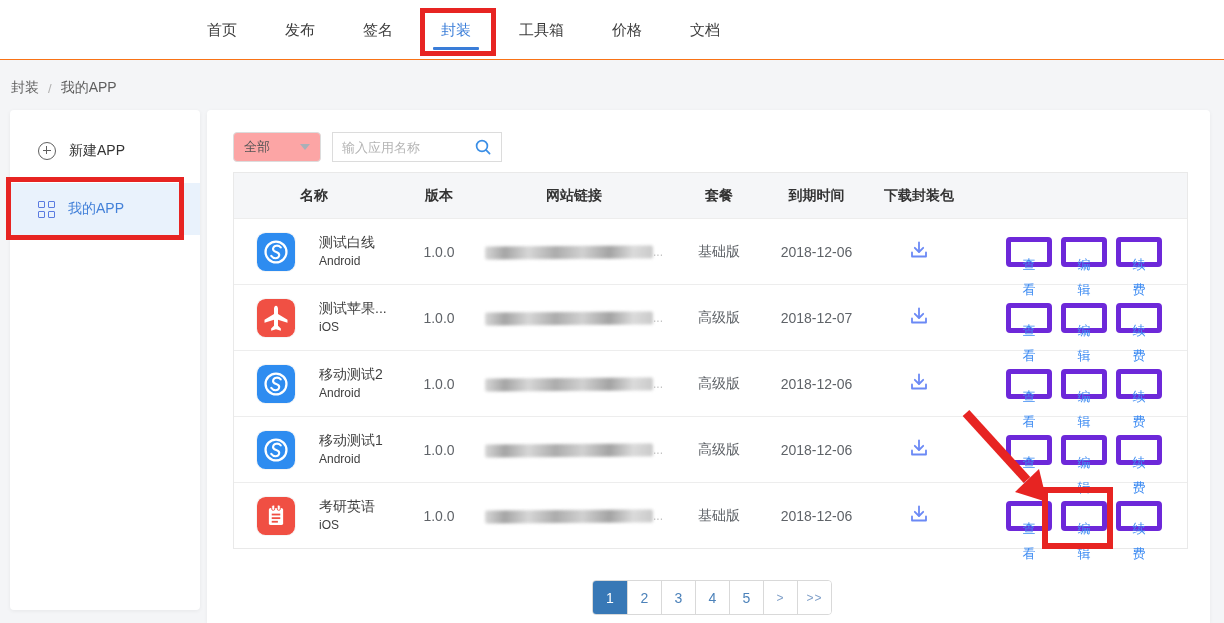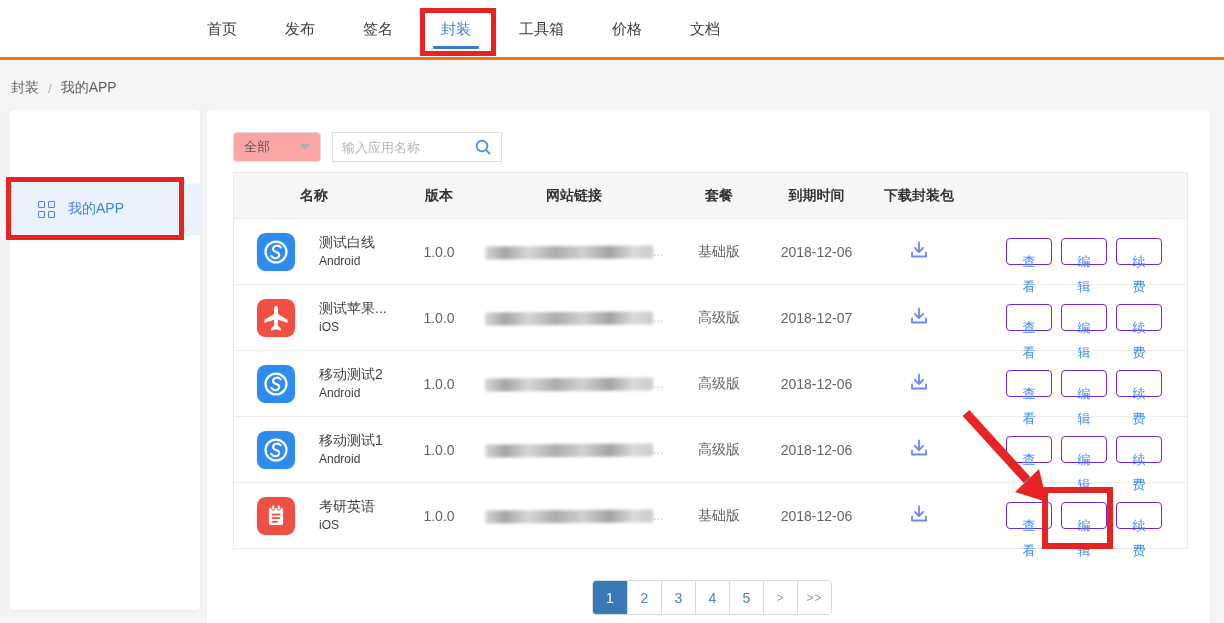--- a/index.html
+++ b/index.html
@@ -5,21 +5,21 @@
   * { margin:0; padding:0; box-sizing:border-box; }
   html,body { width:1224px; height:623px; }
   body {
     font-family:"Liberation Sans","DejaVu Sans",sans-serif;
     background:#f4f5f7; position:relative; overflow:hidden;
     color:#333;
   }
   
   .header {
     position:absolute; left:0; top:0; width:1224px; height:60px;
-    background:#fff; border-bottom:3px solid #f97316;
+    background:#fff; border-bottom:1px solid #f97316;
     display:flex; align-items:center; padding-left:207px; z-index:2;
   }
   .nav { display:flex; gap:48px; }
   .nav-item {
     position:relative; font-size:15px; color:#3c3c3c; cursor:pointer;
     line-height:59px; white-space:nowrap;
   }
   .nav-item.active { color:#3a7dd8; }
   .nav-item.active::after {
     content:""; position:absolute; left:-8px; right:-8px; bottom:9px;
@@ -107,21 +107,21 @@
     height:13px; width:168px; margin:0 auto; border-radius:2px;
     background:linear-gradient(93deg,#cfcfcf 0%,#8f8f8f 12%,#cdcdcd 26%,
       #989898 42%,#c6c6c6 58%,#8d8d8d 74%,#d2d2d2 88%,#bdbdbd 100%);
     filter:blur(1.6px); opacity:.8; transform:rotate(-.4deg);
     display:inline-block; vertical-align:middle;
   }
   .link-suffix { color:#c3c3c3; font-size:12px; vertical-align:middle; }
   .dl-btn { display:inline-flex; cursor:pointer; }
   .actions { display:flex; gap:9px; justify-content:center; }
   .btn {
-    width:46px; height:27px; border:1px solid #6d28d9; border-radius:4px;
+    width:46px; height:27px; border:5px solid #6d28d9; border-radius:4px;
     background:#fff; color:#3d8bf2; font-size:13px; cursor:pointer;
     font-family:inherit; line-height:25px; padding:10px;
   }
   
   .pagination {
     position:absolute; left:385px; top:470px; display:flex;
     border:1px solid #d9d9d9; border-radius:4px; overflow:hidden;
     background:#fff;
   }
   .page-cell {
@@ -158,20 +158,24 @@
 </div>
 <div class="red-box tab-box"></div>
 
 <div class="breadcrumb">
   <span>封装</span>
   <span class="sep">/</span>
   <span>我的APP</span>
 </div>
 
 <div class="sidebar">
+  <div class="side-item new">
+    <span class="plus-circle"></span>
+    <span>新建APP</span>
+  </div>
   <div class="side-item mine">
     <span class="grid-ic">
         <span></span>
         <span></span>
         <span></span>
         <span></span>
       </span>
     <span>我的APP</span>
   </div>
 </div>

